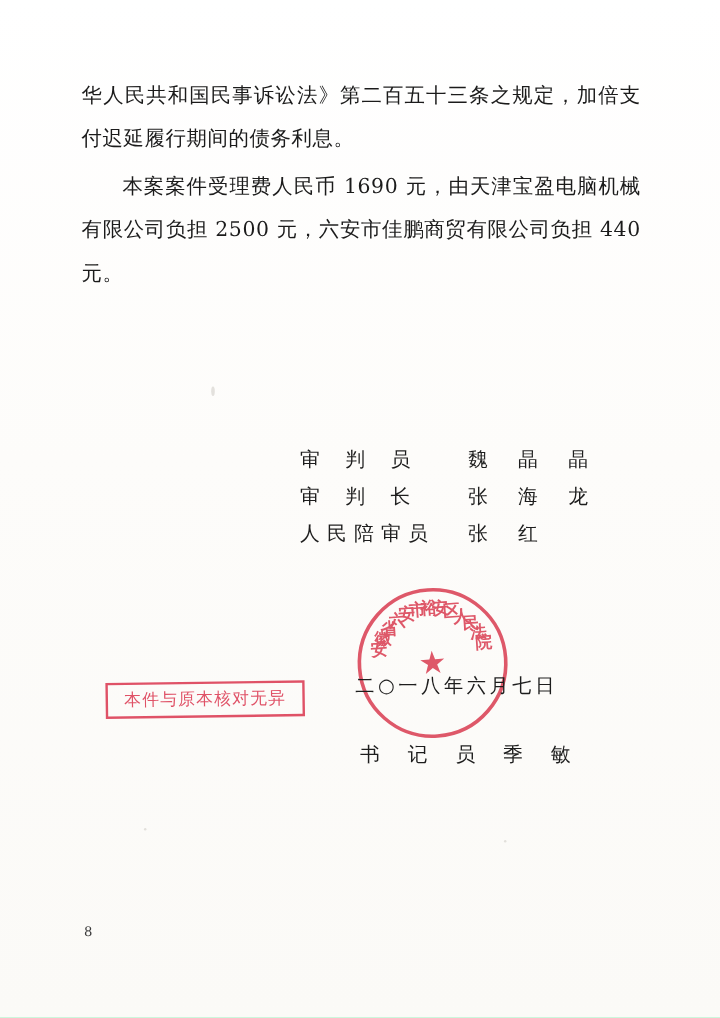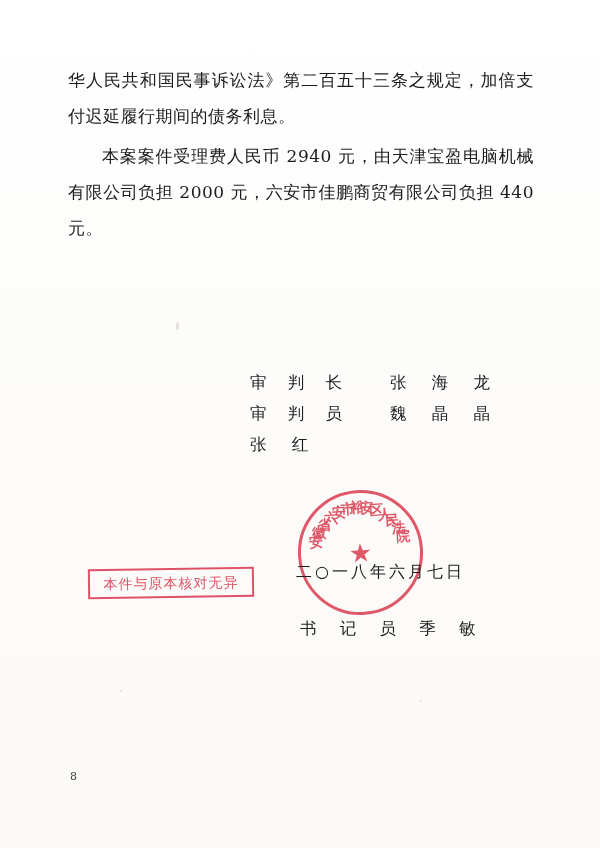--- a/index.html
+++ b/index.html
@@ -183,33 +183,34 @@
 
 <div class="page">
   <div class="paper-tint"></div>
 
   <div class="speck" style="left:176px;top:322px;width:3px;height:8px;"></div>
   <div class="speck" style="left:420px;top:700px;width:2px;height:2px;"></div>
   <div class="speck" style="left:120px;top:690px;width:2px;height:2px;"></div>
 
   <div class="body-text">
     <p class="para">华人民共和国民事诉讼法》第二百五十三条之规定，加倍支付迟延履行期间的债务利息。</p>
-    <p class="para indent">本案案件受理费人民币 2940 元，由天津宝盈电脑机械有限公司负担 2000 元，六安市佳鹏商贸有限公司负担 440 元。</p>
+    <p class="para indent">本案案件受理费人民币 1690 元，由天津宝盈电脑机械有限公司负担 2500 元，六安市佳鹏商贸有限公司负担 440 元。</p>
   </div>
 
   <div class="signature-block">
+    <div class="sig-row">
+      <span class="sig-role">审 判 员</span>
+      <span class="sig-name">魏 晶 晶</span>
+    </div>
     <div class="sig-row">
       <span class="sig-role">审 判 长</span>
       <span class="sig-name">张 海 龙</span>
     </div>
-    <div class="sig-row">
-      <span class="sig-role">审 判 员</span>
-      <span class="sig-name">魏 晶 晶</span>
-    </div>
     <div class="sig-row wide">
+      <span class="sig-role">人民陪审员</span>
       <span class="sig-name">张 红</span>
     </div>
   </div>
 
   <div class="seal">
     <div class="seal-text">
       <div class="seal-char" style="transform: rotate(-72deg) translateY(-46px) rotate(72deg);">安</div>
       <div class="seal-char" style="transform: rotate(-60deg) translateY(-46px) rotate(60deg);">徽</div>
       <div class="seal-char" style="transform: rotate(-48deg) translateY(-46px) rotate(48deg);">省</div>
       <div class="seal-char" style="transform: rotate(-36deg) translateY(-46px) rotate(36deg);">六</div>

